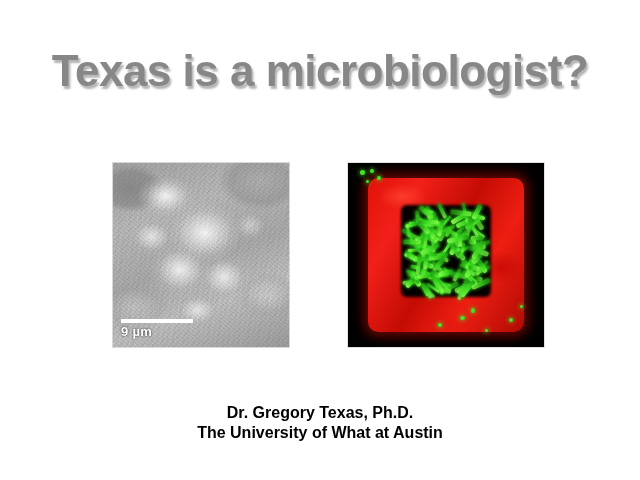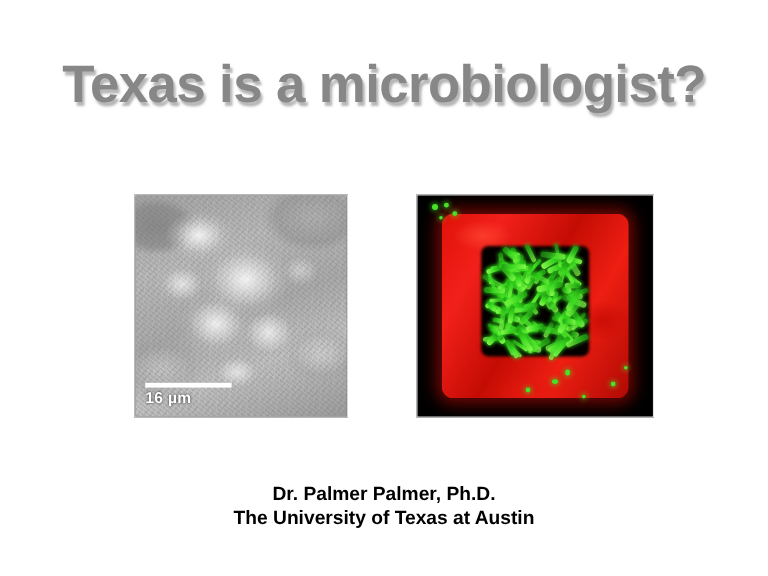--- a/index.html
+++ b/index.html
@@ -218,21 +218,21 @@
   <div class="slide-title">Texas is a microbiologist?</div>
 
   <div class="image-row">
 
     <div class="figure figure-sem">
       <div class="sem-canvas"></div>
       <div class="sem-grain"></div>
       <div class="sem-speckle"></div>
       <div class="scalebar">
         <div class="scalebar-line"></div>
-        <div class="scalebar-label">16 µm</div>
+        <div class="scalebar-label">9 µm</div>
       </div>
     </div>
 
     <div class="figure figure-confocal">
       <div class="confocal-canvas">
         <div class="confocal-red"></div>
         <div class="confocal-hole"></div>
         <div class="confocal-green">
             <span class="rod" style="left: 67.4209%; top: 78.3184%; width: 20.6375px; height: 5.35982px; transform: translate(-50%, -50%) rotate(10.2977deg); opacity: 0.77;"></span>
             <span class="rod" style="left: 68.3065%; top: 47.3245%; width: 13.1416px; height: 4.45188px; transform: translate(-50%, -50%) rotate(103.572deg); opacity: 0.93;"></span>
@@ -376,17 +376,17 @@
         <span class="dot" style="left:46%;top:87%;width:4px;height:4px;"></span>
         <span class="dot" style="left:82%;top:84%;width:4px;height:4px;"></span>
         <span class="dot" style="left:88%;top:77%;width:3px;height:3px;"></span>
         <span class="dot" style="left:70%;top:90%;width:3px;height:3px;"></span>
       </div>
     </div>
 
   </div>
 
   <div class="author-block">
-    <div class="author-line">Dr. Palmer Palmer, Ph.D.</div>
-    <div class="author-line">The University of Texas at Austin</div>
+    <div class="author-line">Dr. Gregory Texas, Ph.D.</div>
+    <div class="author-line">The University of What at Austin</div>
   </div>
 
 </div>
 
 </body></html>

